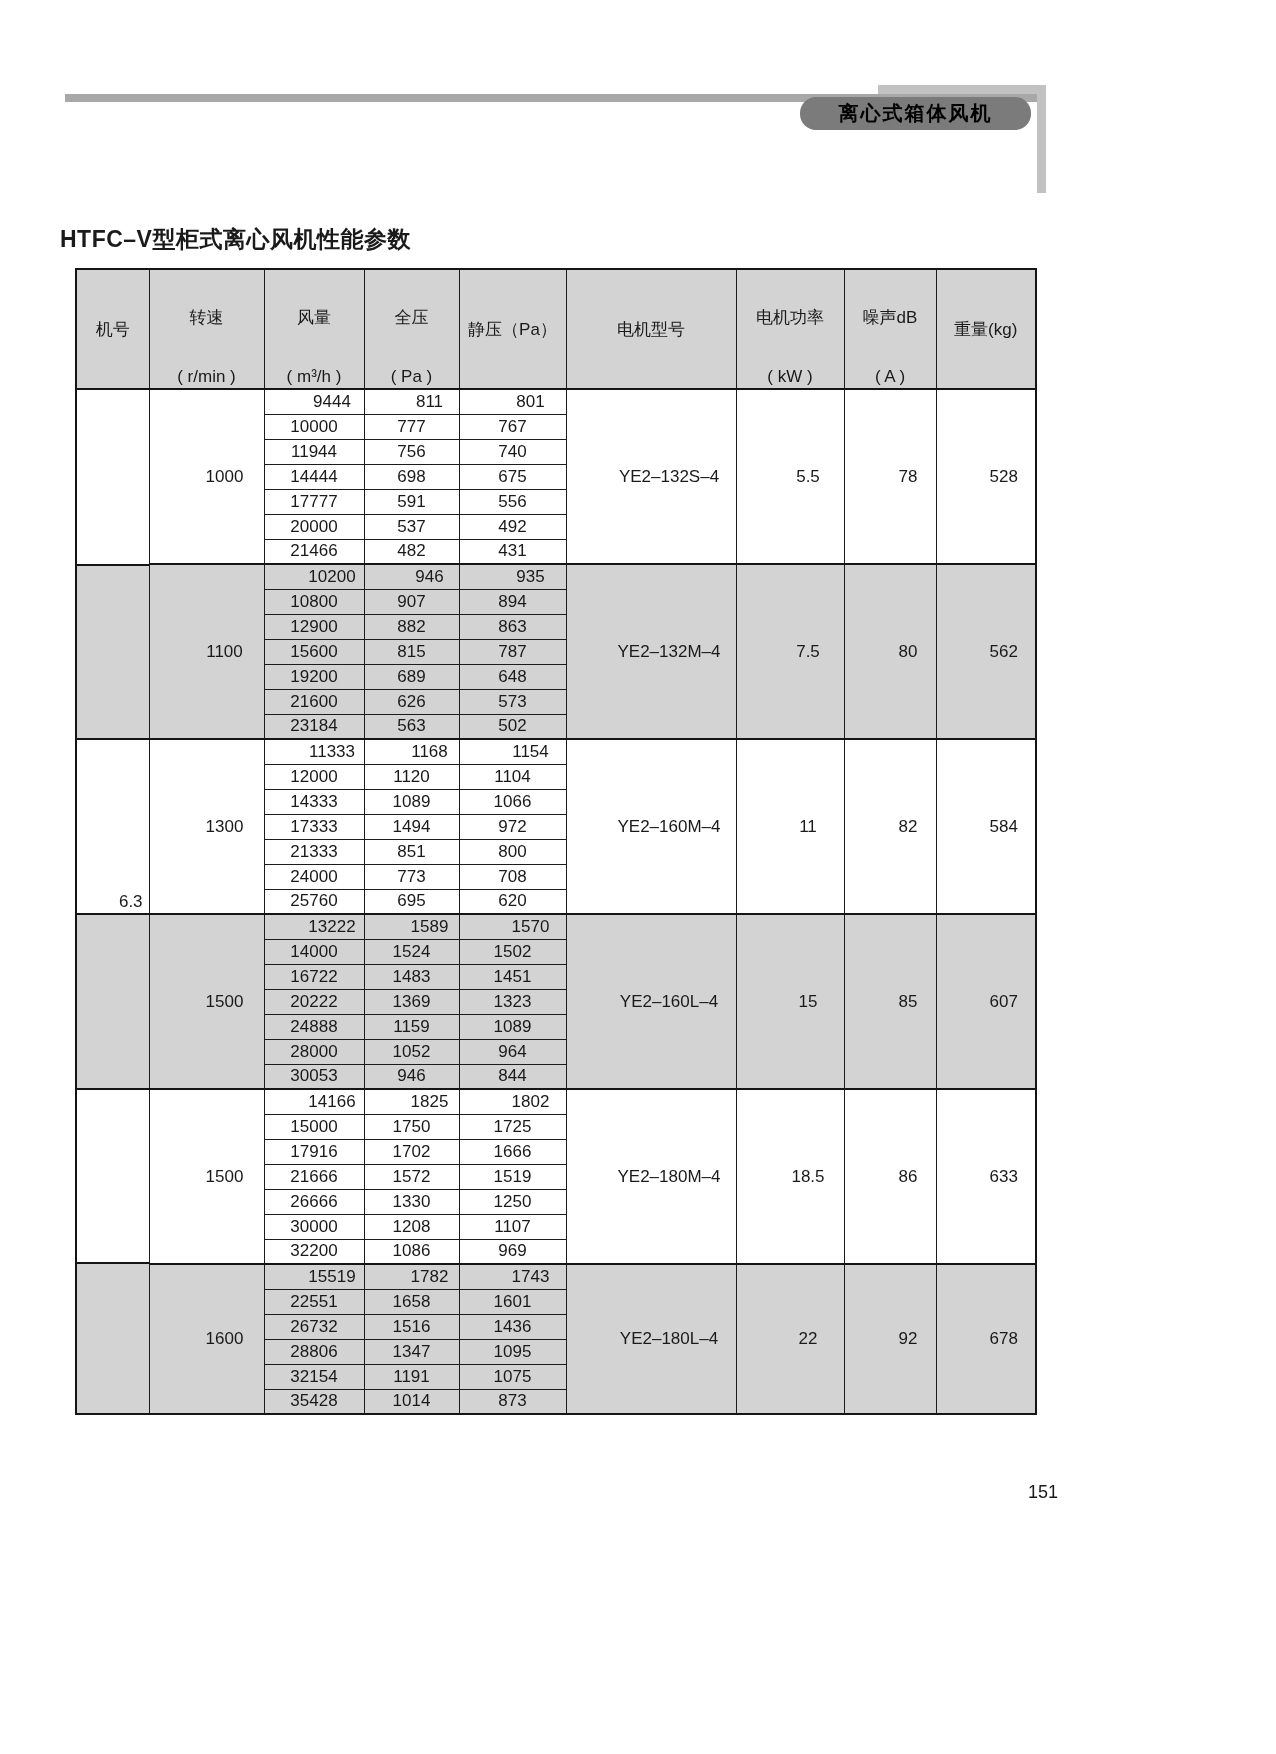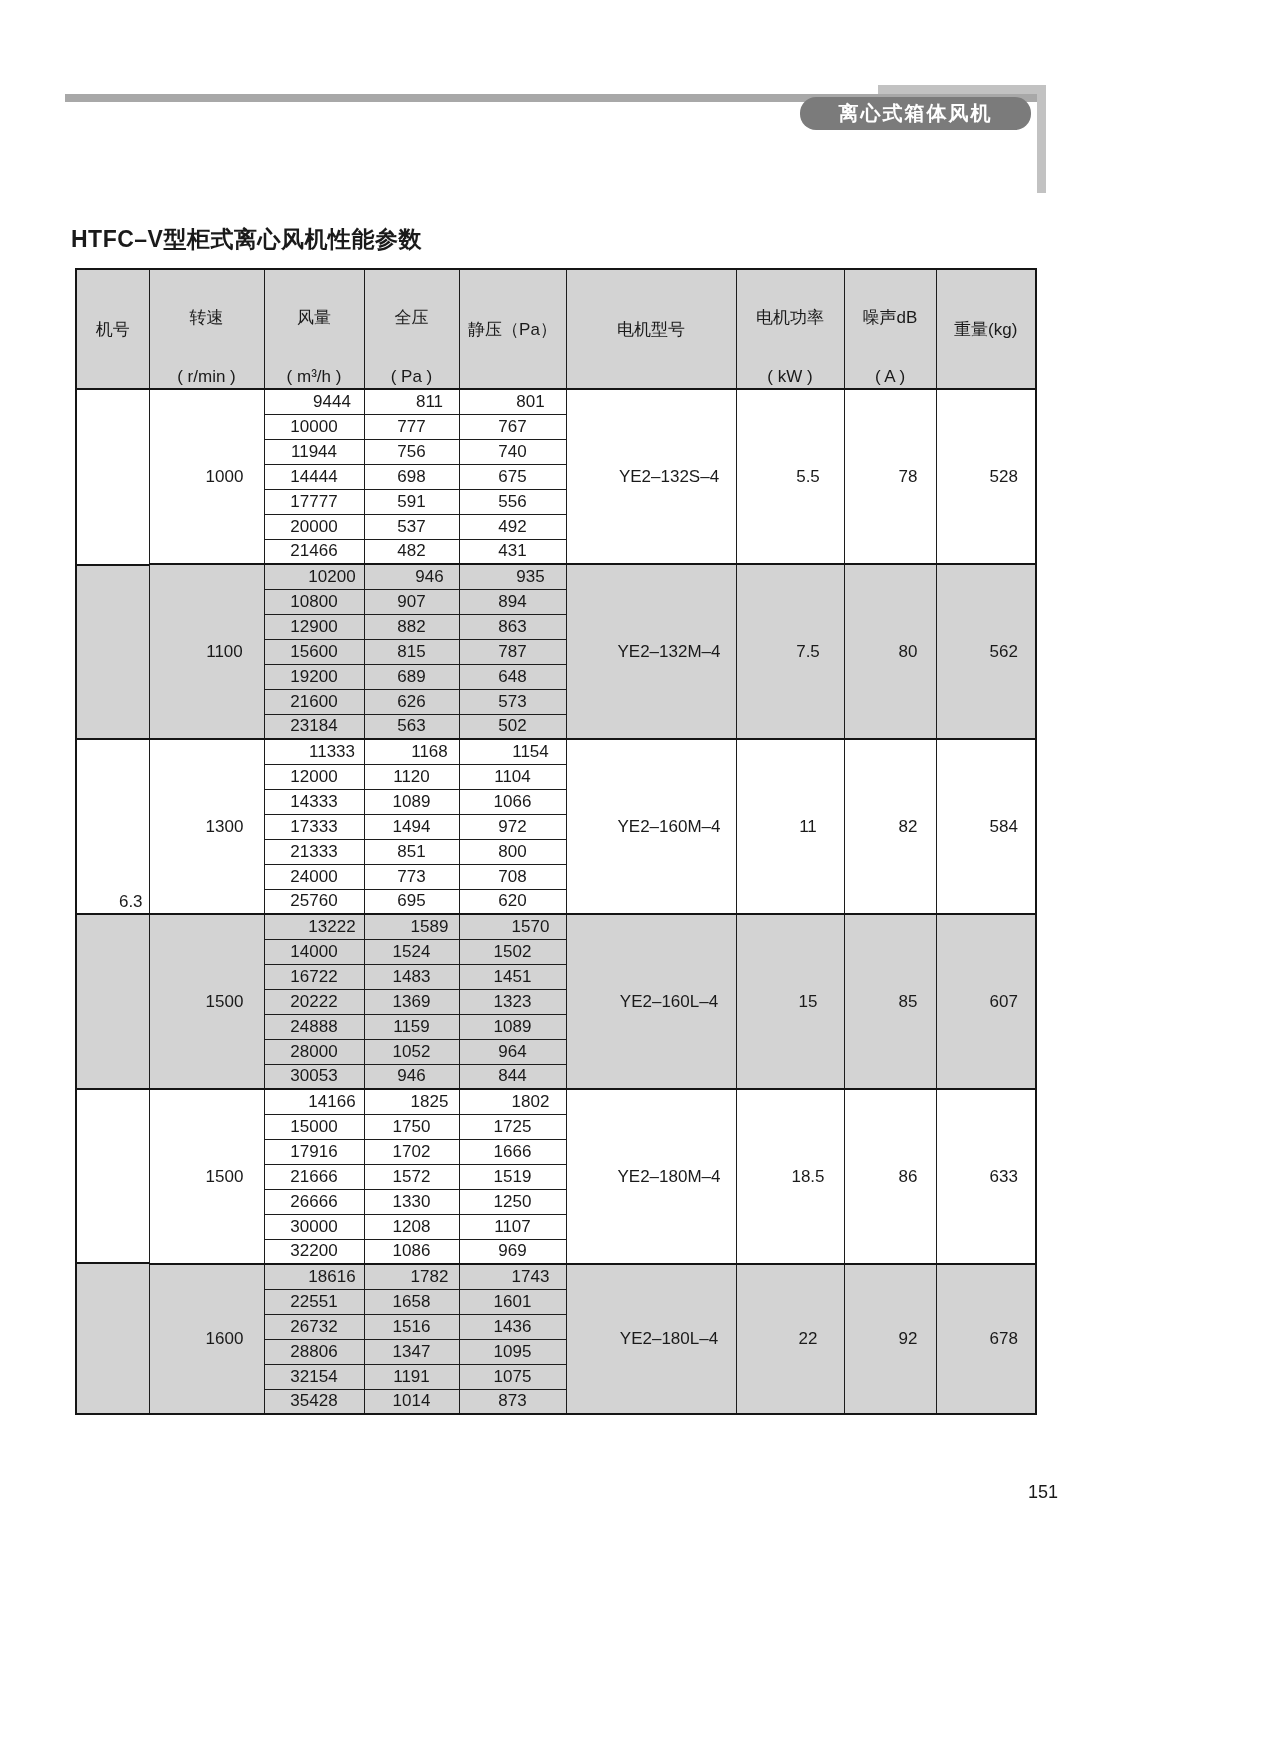--- a/index.html
+++ b/index.html
@@ -15,24 +15,24 @@
   body{
     width:1276px;height:1754px;background:#ffffff;position:relative;
     font-family:"Liberation Sans","DejaVu Sans",sans-serif;color:#1a1a1a;
   }
   .top-rule{position:absolute;left:65px;top:94px;width:973px;height:8px;background:var(--rule);}
   .corner-h{position:absolute;left:878px;top:85px;width:168px;height:9px;background:var(--corner);}
   .corner-v{position:absolute;left:1037px;top:85px;width:9px;height:108px;background:var(--corner);}
   .badge{
     position:absolute;left:800px;top:97px;width:231px;height:33px;background:var(--badge);
     border-radius:16px;display:flex;align-items:center;justify-content:center;
-    color:#ffffff;font-weight:bold;font-size:20px;letter-spacing:2px;
+    color:#000000;font-weight:bold;font-size:20px;letter-spacing:2px;
   }
   .doc-title{
-    position:absolute;left:71px;top:224px;margin:0;
+    position:absolute;left:60px;top:224px;margin:0;
     font-size:23px;font-weight:bold;letter-spacing:0.5px;
   }
   .perf-table{
     position:absolute;left:75px;top:268px;width:960px;
     border-collapse:collapse;table-layout:fixed;
     border:2px solid var(--line);
   }
   .perf-table th,.perf-table td{
     border:1px solid var(--border);
     text-align:center;vertical-align:middle;
@@ -306,21 +306,21 @@
         <td>1208</td>
         <td>1107</td>
       </tr>
       <tr>
         <td>32200</td>
         <td>1086</td>
         <td>969</td>
       </tr>
       <tr class="group-start">
         <td class="shaded" rowspan="6">1600</td>
-        <td class="shaded">18616</td>
+        <td class="shaded">15519</td>
         <td class="shaded">1782</td>
         <td class="shaded">1743</td>
         <td class="shaded" rowspan="6">YE2–180L–4</td>
         <td class="shaded" rowspan="6">22</td>
         <td class="shaded" rowspan="6">92</td>
         <td class="shaded" rowspan="6">678</td>
       </tr>
       <tr>
         <td class="shaded">22551</td>
         <td class="shaded">1658</td>

